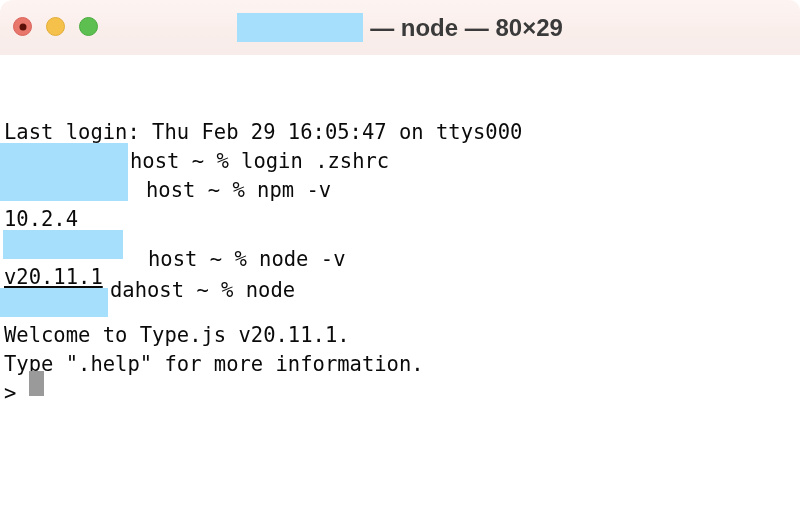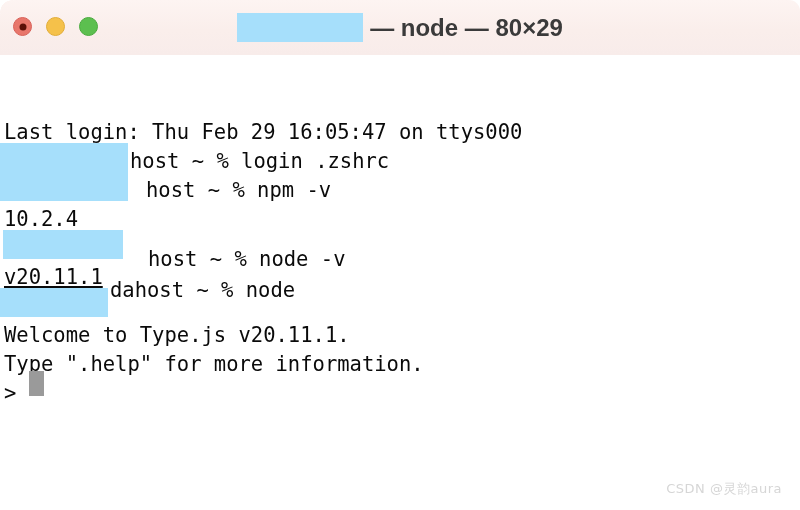--- a/index.html
+++ b/index.html
@@ -204,15 +204,14 @@
         <div class="term-line" style="top: 324px; left: 4px;">&gt;</div>
       </div>
     <div id="term-redactions">
         <div class="redaction" style="left: 0px; top: 88px; width: 128px; height: 58px; background: rgb(166, 223, 251);"></div>
         <div class="redaction" style="left: 3px; top: 175px; width: 120px; height: 29px; background: rgb(166, 223, 251);"></div>
         <div class="redaction" style="left: 0px; top: 233px; width: 108px; height: 29px; background: rgb(166, 223, 251);"></div>
       </div>
     <div id="cursor-block" style="left: 29px; top: 316px; width: 15px; height: 25px; background: rgb(154, 154, 154);"></div>
   </div>
 
-  <div id="watermark">CSDN @灵韵aura</div>
 
 </div>
 
 </body></html>

